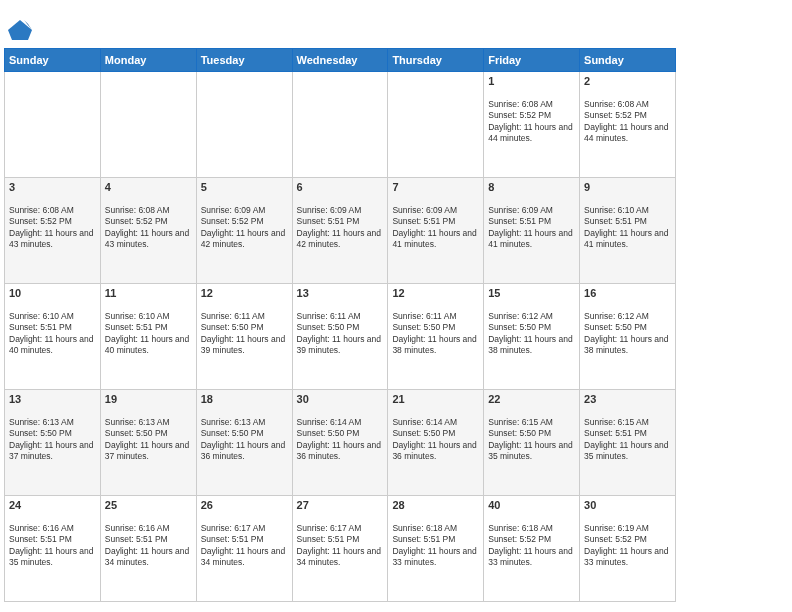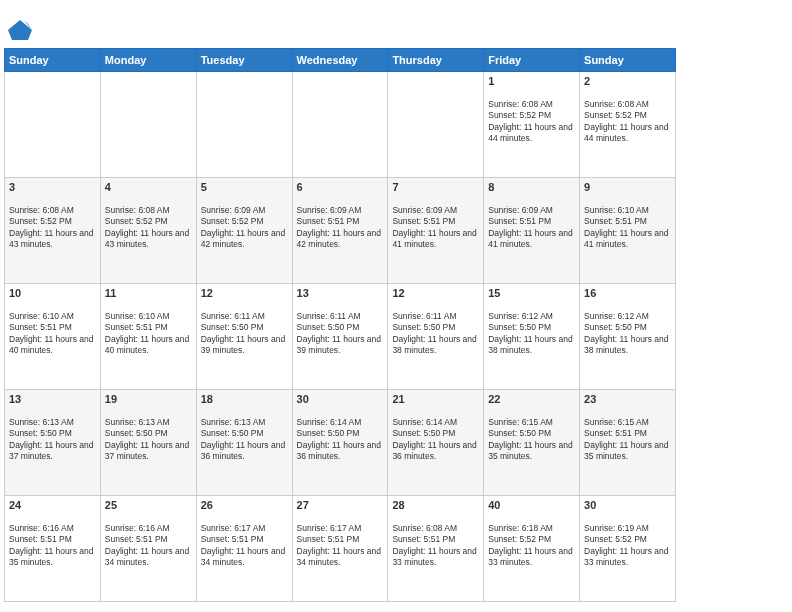--- a/index.html
+++ b/index.html
@@ -331,21 +331,21 @@
           </td>
           <td>
             <span class="day-num">27</span>
             <div class="day-info">Sunrise: 6:17 AM
 Sunset: 5:51 PM
 Daylight: 11 hours
 and 34 minutes.</div>
           </td>
           <td>
             <span class="day-num">28</span>
-            <div class="day-info">Sunrise: 6:08 AM
+            <div class="day-info">Sunrise: 6:18 AM
 Sunset: 5:51 PM
 Daylight: 11 hours
 and 33 minutes.</div>
           </td>
           <td>
             <span class="day-num">40</span>
             <div class="day-info">Sunrise: 6:18 AM
 Sunset: 5:52 PM
 Daylight: 11 hours
 and 33 minutes.</div>

